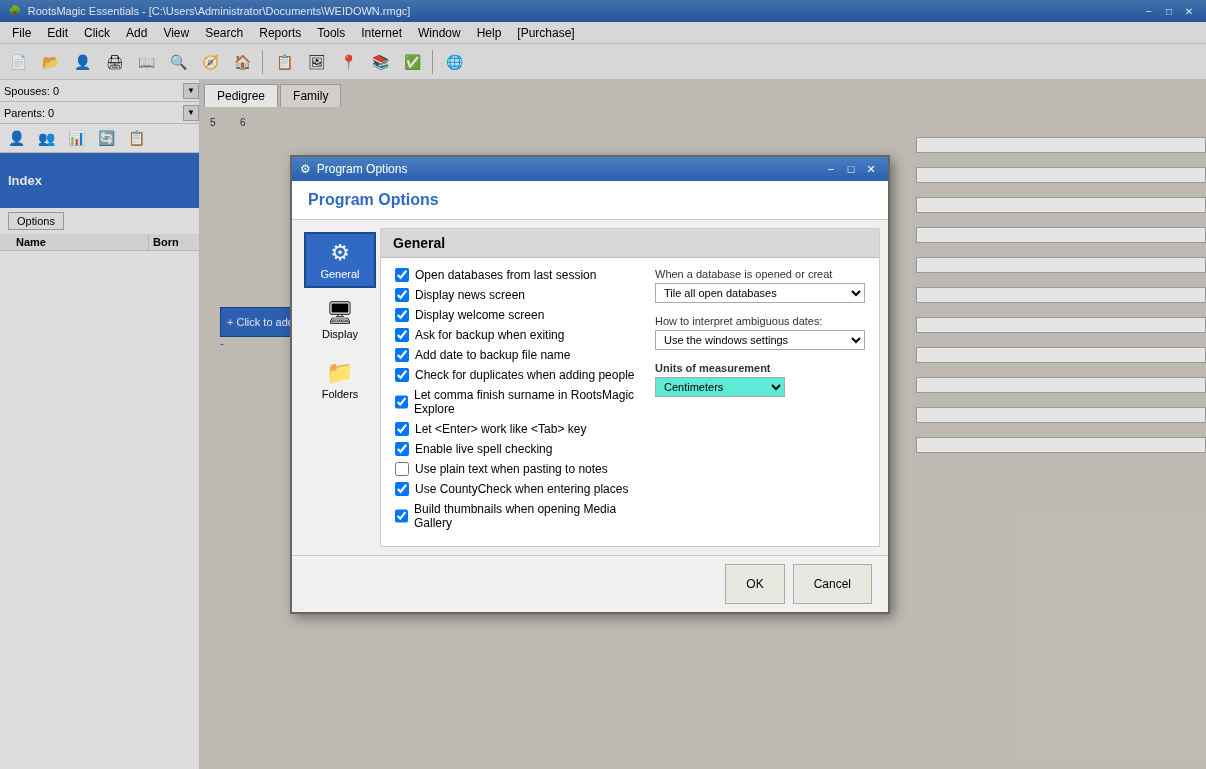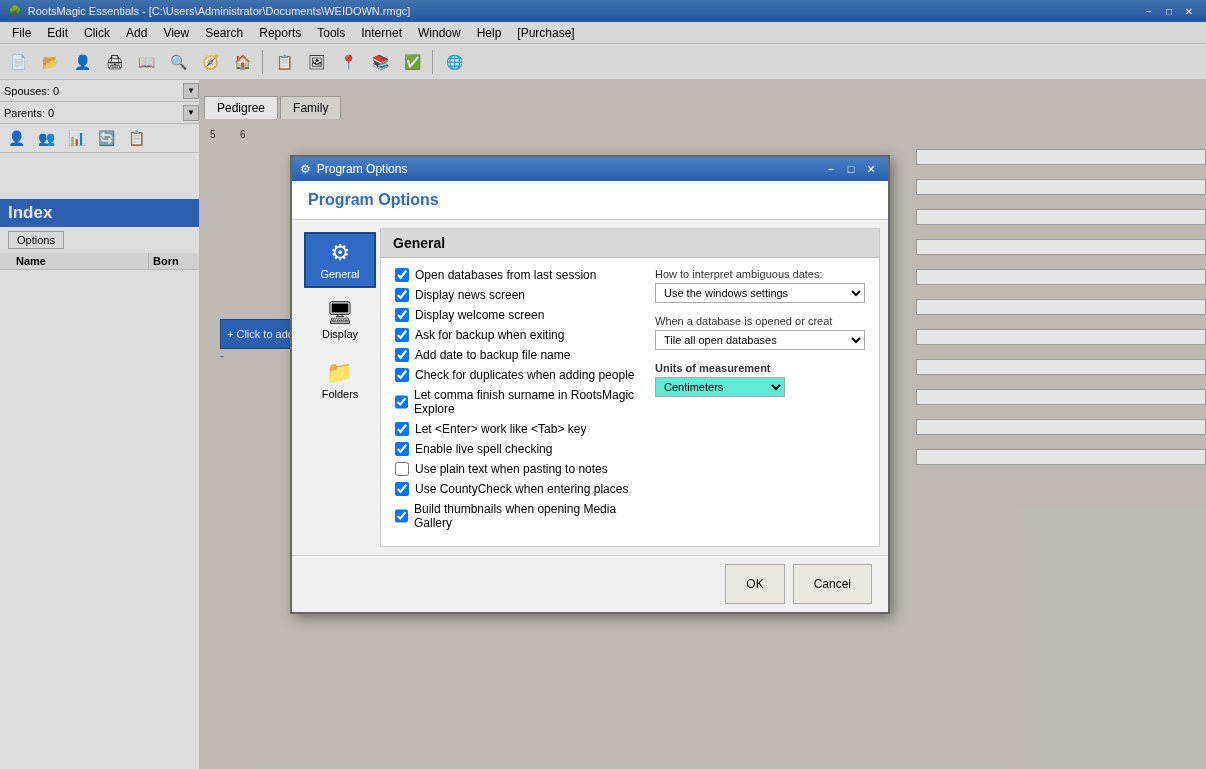--- a/index.html
+++ b/index.html
@@ -21,35 +21,35 @@
     .toolbar-sep { width: 4px; height: 24px; border-left: 1px solid #aaa; margin: 0 2px; }
 
     
     .main-area { display: flex; height: calc(769px - 80px); }
 
     
     .left-panel { width: 200px; background: #f5f5f5; border-right: 1px solid #ccc; display: flex; flex-direction: column; }
     .spouses-row, .parents-row { display: flex; align-items: center; border-bottom: 1px solid #ccc; height: 22px; }
     .dropdown-label { font-size: 11px; padding: 2px 4px; flex: 1; }
     .dropdown-arrow { width: 16px; height: 16px; background: #ddd; border: 1px solid #aaa; display: flex; align-items: center; justify-content: center; font-size: 8px; cursor: pointer; }
-    .index-header { background: #316ac5; color: white; padding: 4px 8px; font-size: 17px; font-weight: bold; margin-top: 46px; }
+    .index-header { background: #316ac5; color: white; padding: 20px 8px; font-size: 13px; font-weight: bold; }
     .options-btn { margin: 4px 8px; padding: 2px 8px; background: #f0f0f0; border: 1px solid #aaa; cursor: pointer; font-size: 11px; width: fit-content; }
     .index-cols { display: flex; border-bottom: 1px solid #ccc; background: #e8e8e8; }
     .col-name { flex: 1; padding: 2px 16px; font-size: 11px; font-weight: bold; border-right: 1px solid #ccc; }
     .col-born { width: 50px; padding: 2px 4px; font-size: 11px; font-weight: bold; }
 
     
     .icon-bar { display: flex; align-items: center; padding: 2px 4px; border-bottom: 1px solid #ccc; gap: 4px; background: #f5f5f5; }
     .icon-bar-btn { width: 26px; height: 24px; background: none; border: none; cursor: pointer; display: flex; align-items: center; justify-content: center; font-size: 14px; }
 
     
     .content-area { flex: 1; background: #d4d0c8; position: relative; overflow: hidden; }
 
     
-    .tabs-bar { display: flex; background: #d4d0c8; padding: 16px 4px 0; text-align: right; }
+    .tabs-bar { display: flex; background: #d4d0c8; padding: 4px 4px 0; text-align: right; }
     .tab { padding: 4px 12px; background: #e8e8e0; border: 1px solid #aaa; border-bottom: none; cursor: pointer; font-size: 12px; margin-right: 2px; }
     .tab.active { background: white; z-index: 1; }
 
     
     .dialog-overlay { position: absolute; top: 0; left: 0; right: 0; bottom: 0; background: rgba(0,0,0,0.1); z-index: 100; }
     .dialog { position: absolute; top: 155px; left: 290px; width: 600px; background: #f0f0f0; border: 2px solid #666; box-shadow: 4px 4px 12px rgba(0,0,0,0.4); z-index: 200; }
     .dialog-title-bar { background: linear-gradient(to bottom, #4a7fc0, #2860b0); color: white; height: 24px; display: flex; align-items: center; padding: 0 8px; justify-content: space-between; }
     .dialog-title-text { font-size: 12px; display: flex; align-items: center; gap: 6px; }
     .dialog-title-right { display: flex; gap: 2px; }
     .dialog-btn { background: none; border: none; color: white; width: 18px; height: 16px; font-size: 11px; cursor: pointer; display: flex; align-items: center; justify-content: center; }
@@ -293,26 +293,26 @@
                 <input type="checkbox" checked="" style="">
                 <label>Use CountyCheck when entering places</label>
               </div>
               <div class="checkbox-row">
                 <input type="checkbox" checked="" style="">
                 <label>Build thumbnails when opening Media Gallery</label>
               </div>
             </div>
             <div class="col-right">
               <div class="field-group">
+                <div class="field-label">When a database is opened or creat</div>
+                <select class="field-select"><option>Tile all open databases</option><option>Cascade windows</option><option>Do nothing</option></select>
+              </div>
+              <div class="field-group">
                 <div class="field-label">How to interpret ambiguous dates:</div>
                 <select class="field-select"><option>Use the windows settings</option><option>Day/Month/Year</option><option>Month/Day/Year</option></select>
-              </div>
-              <div class="field-group">
-                <div class="field-label">When a database is opened or creat</div>
-                <select class="field-select"><option>Tile all open databases</option><option>Cascade windows</option><option>Do nothing</option></select>
               </div>
               <div class="units-section">
                 <div class="units-label">Units of measurement</div>
                 <select class="units-select"><option>Centimeters</option><option>Inches</option></select>
               </div>
             </div>
           </div>
         </div>
       </div>
     </div>

